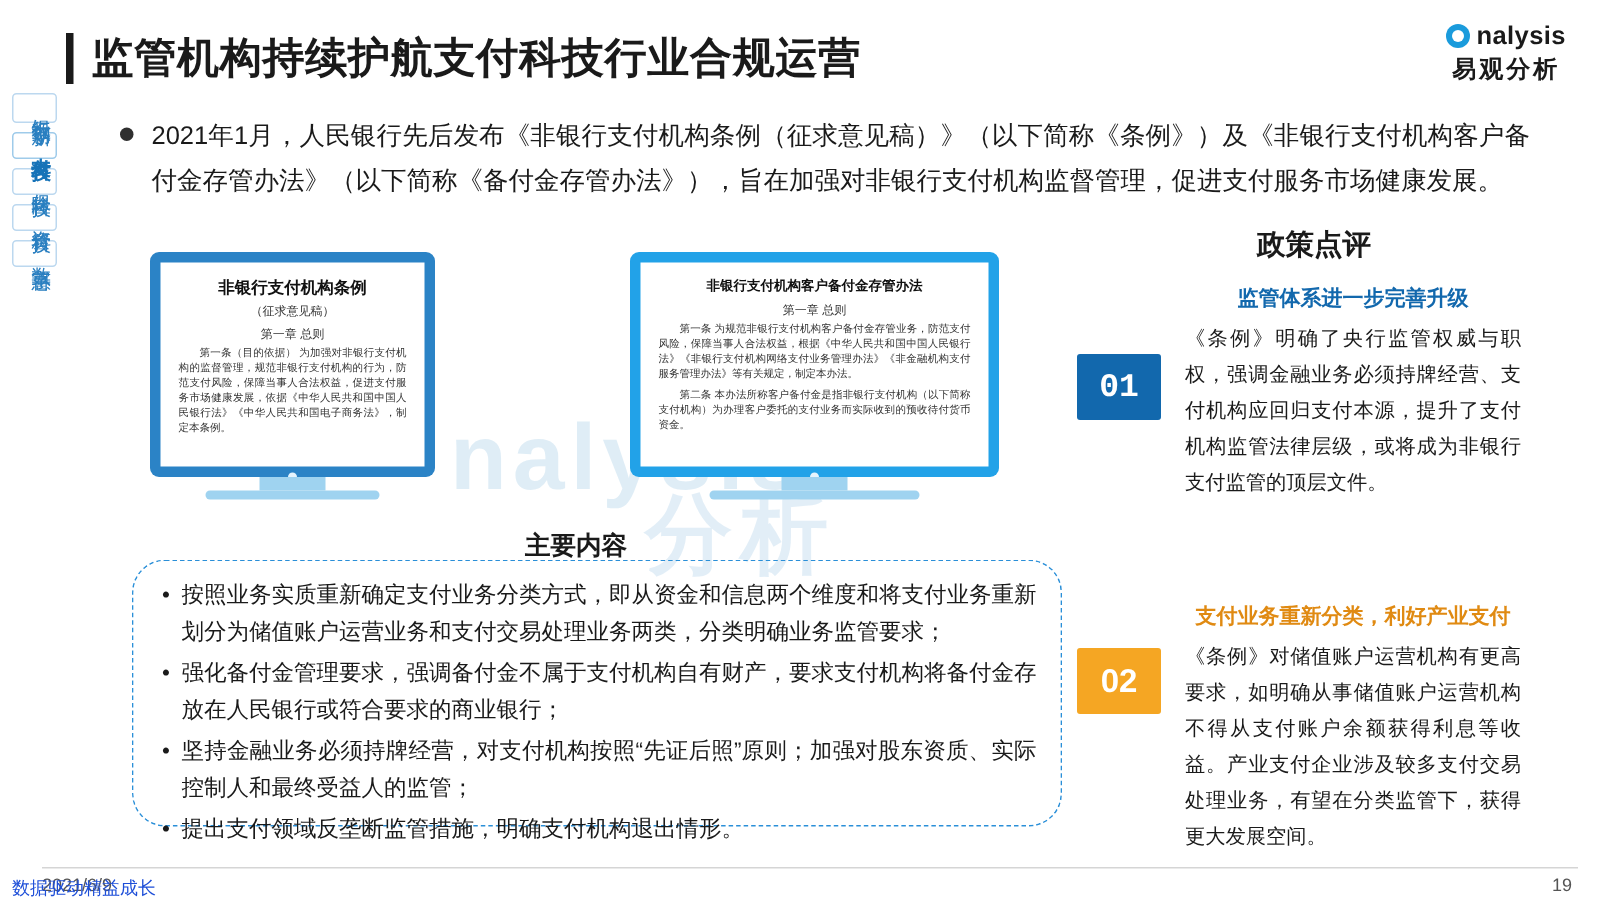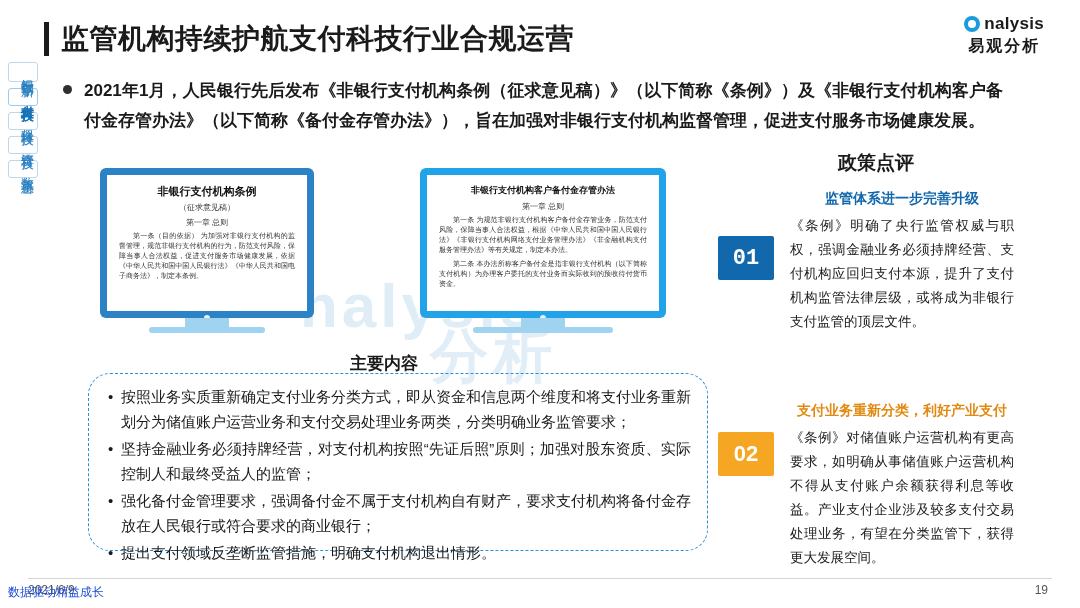--- a/index.html
+++ b/index.html
@@ -108,25 +108,24 @@
   .side-item.active {
     background: #ffffff;
     color: #1673b8;
     border-color: #9fcbea;
     font-weight: bold;
   }
 
   
   .bullet-wrap {
     position: absolute;
-    left: 63px;
+    left: 80px;
     top: 76px;
     width: 940px;
     display: flex;
-    font-weight: bold;
   }
   .bullet-dot {
     width: 9px;
     height: 9px;
     border-radius: 50%;
     background: #2f2f2f;
     margin-top: 9px;
     margin-right: 12px;
     flex: 0 0 auto;
   }
@@ -394,21 +393,21 @@
 </div>
 
 <div class="bullet-wrap">
   <div class="bullet-dot"></div>
   <div class="bullet-text">2021年1月，人民银行先后发布《非银行支付机构条例（征求意见稿）》（以下简称《条例》）及《非银行支付机构客户备付金存管办法》（以下简称《备付金存管办法》），旨在加强对非银行支付机构监督管理，促进支付服务市场健康发展。</div>
 </div>
 
 <div class="watermark">nalysis</div>
 <div class="watermark2">分析</div>
 
-<div class="monitor blue-dark" style="left:100px; top:168px; width:214px;">
+<div class="monitor blue-dark" style="left:100px; top:168px; width:190px;">
   <div class="screen" style="height:150px;">
     <div class="screen-inner">
       <div class="doc-title">非银行支付机构条例</div>
       <div class="doc-sub">（征求意见稿）</div>
       <div class="doc-chap">第一章  总则</div>
       <div class="doc-body">
         <p>第一条（目的依据）  为加强对非银行支付机构的监督管理，规范非银行支付机构的行为，防范支付风险，保障当事人合法权益，促进支付服务市场健康发展，依据《中华人民共和国中国人民银行法》《中华人民共和国电子商务法》，制定本条例。</p>
       </div>
     </div>
     <div class="mon-dot"></div>
@@ -430,22 +429,22 @@
     <div class="mon-dot"></div>
   </div>
   <div class="mon-neck"></div>
   <div class="mon-base" style="width:140px;"></div>
 </div>
 
 <div class="main-content-label">主要内容</div>
 <div class="dashed-box">
   <ul>
     <li>按照业务实质重新确定支付业务分类方式，即从资金和信息两个维度和将支付业务重新划分为储值账户运营业务和支付交易处理业务两类，分类明确业务监管要求；</li>
+    <li>强化备付金管理要求，强调备付金不属于支付机构自有财产，要求支付机构将备付金存放在人民银行或符合要求的商业银行；</li>
     <li>坚持金融业务必须持牌经营，对支付机构按照“先证后照”原则；加强对股东资质、实际控制人和最终受益人的监管；</li>
-    <li>强化备付金管理要求，强调备付金不属于支付机构自有财产，要求支付机构将备付金存放在人民银行或符合要求的商业银行；</li>
     <li>提出支付领域反垄断监管措施，明确支付机构退出情形。</li>
   </ul>
 </div>
 
 <div class="badge badge-01">01</div>
 <div class="badge badge-02">02</div>
 
 <div class="comment-title">政策点评</div>
 
 <div class="cmt-block cmt-1">

